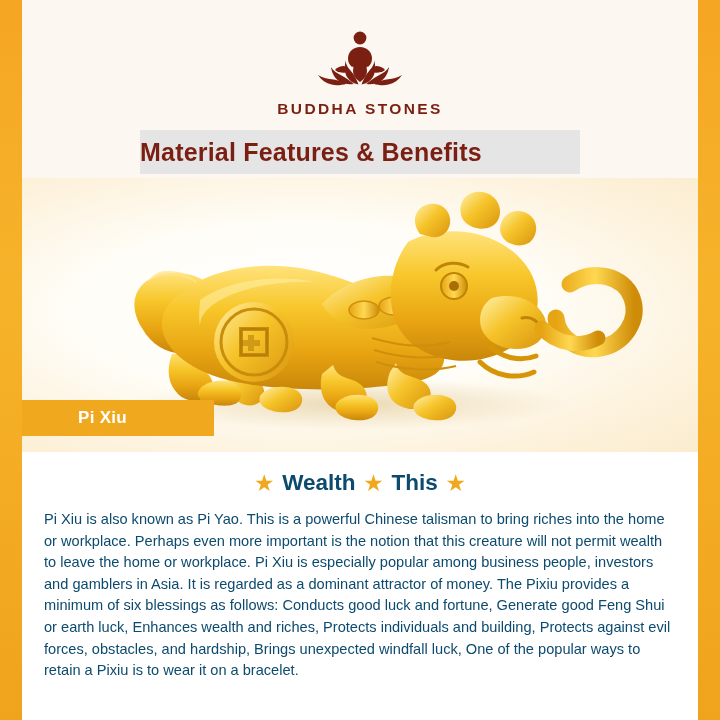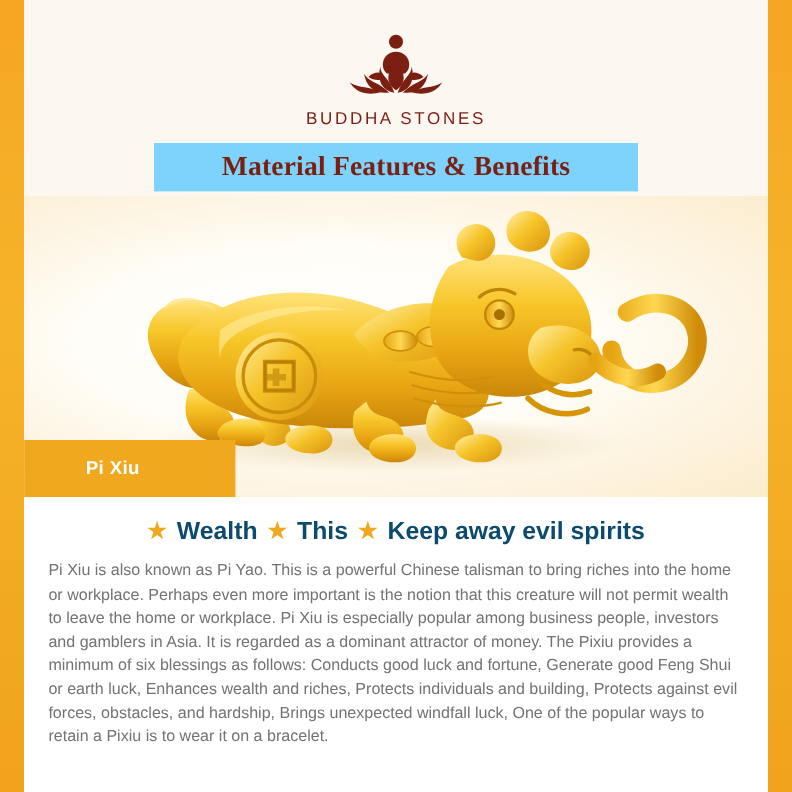--- a/index.html
+++ b/index.html
@@ -40,35 +40,34 @@
     margin-top: 22px;
     display: flex;
     flex-direction: column;
     align-items: center;
   }
   .logo-mark { width: 132px; height: 72px; display: block; }
   .brand-name {
     margin-top: 6px;
     font-size: 15.5px;
     letter-spacing: 2.4px;
-    font-weight: normal;
+    font-weight: bold;
     color: #7a1f12;
     text-align: right;
   }
 
   .title-bar {
     position: absolute;
     left: 140px; right: 140px;
     top: 130px;
     height: 44px;
-    background: #7dd3fc;
-    display: flex;
-    align-items: center;
-    justify-content: center;
-    font-family: Liberation Serif, serif;
+    background: #e5e5e5;
+    display: flex;
+    align-items: center;
+    justify-content: flex-start;
   }
   .title-bar .title {
     font-size: 25px;
     font-weight: bold;
     color: #7a1f12;
     letter-spacing: 0.2px;
     white-space: nowrap;
   }
 
   
@@ -83,21 +82,21 @@
   }
 
   .pixiu-svg { position: absolute; left: 0; top: 0; width: 100%; height: 100%; }
 
   
   .caption {
     position: absolute;
     left: 22px;
     top: 400px;
     width: 192px;
-    height: 52px;
+    height: 36px;
     background: #f0a91e;
     display: flex;
     align-items: center;
   }
   .caption .cap-text {
     margin-left: 56px;
     color: #ffffff;
     font-size: 17px;
     font-weight: bold;
     letter-spacing: 0.3px;
@@ -121,21 +120,21 @@
     font-weight: bold;
     color: #1b1b1b;
     margin-bottom: 13px;
   }
   .benefits .star { color: #f0a91e; font-size: 20px; line-height: 1; }
   .benefits .kw { color: #0c4a6e; }
 
   .paragraph {
     font-size: 14.6px;
     line-height: 1.48;
-    color: #737373;
+    color: #0c4a6e;
     text-align: left;
   }
 </style>
 </head>
 <body>
 
 <div class="page">
 
   <div class="band-left"></div>
   <div class="band-right"></div>
@@ -263,18 +262,17 @@
     <span class="cap-text">Pi Xiu</span>
   </div>
 
   <div class="body-block">
     <div class="benefits">
       <span class="star">★</span>
       <span class="kw">Wealth</span>
       <span class="star">★</span>
       <span class="kw">This</span>
       <span class="star">★</span>
-      <span class="kw">Keep away evil spirits</span>
     </div>
     <p class="paragraph">Pi Xiu is also known as Pi Yao. This is a powerful Chinese talisman to bring riches into the home or workplace. Perhaps even more important is the notion that this creature will not permit wealth to leave the home or workplace. Pi Xiu is especially popular among business people, investors and gamblers in Asia. It is regarded as a dominant attractor of money. The Pixiu provides a minimum of six blessings as follows: Conducts good luck and fortune, Generate good Feng Shui or earth luck, Enhances wealth and riches, Protects individuals and building, Protects against evil forces, obstacles, and hardship, Brings unexpected windfall luck, One of the popular ways to retain a Pixiu is to wear it on a bracelet.</p>
   </div>
 
 </div>
 
 </body></html>

